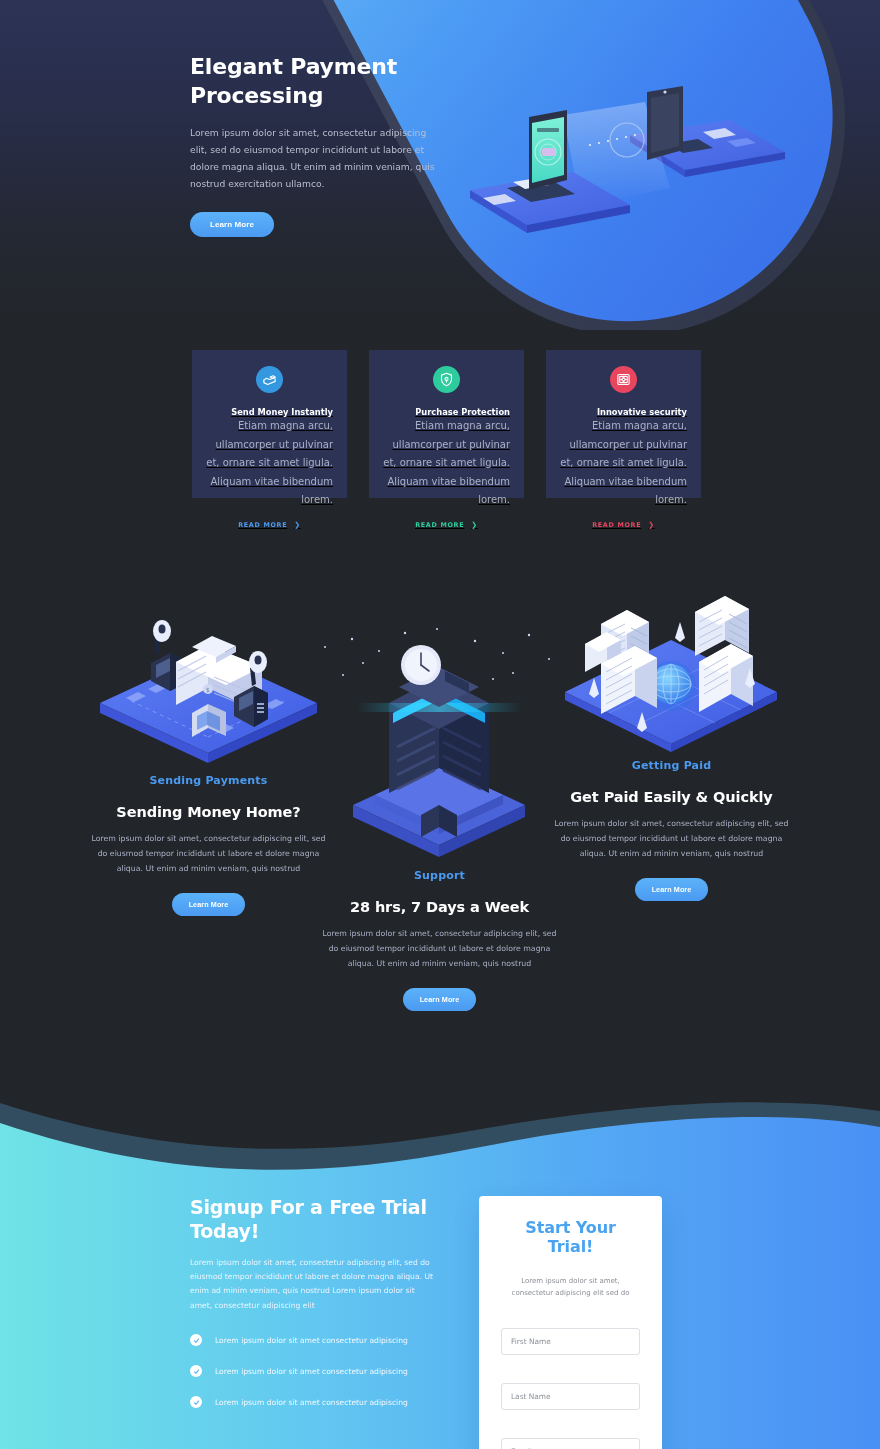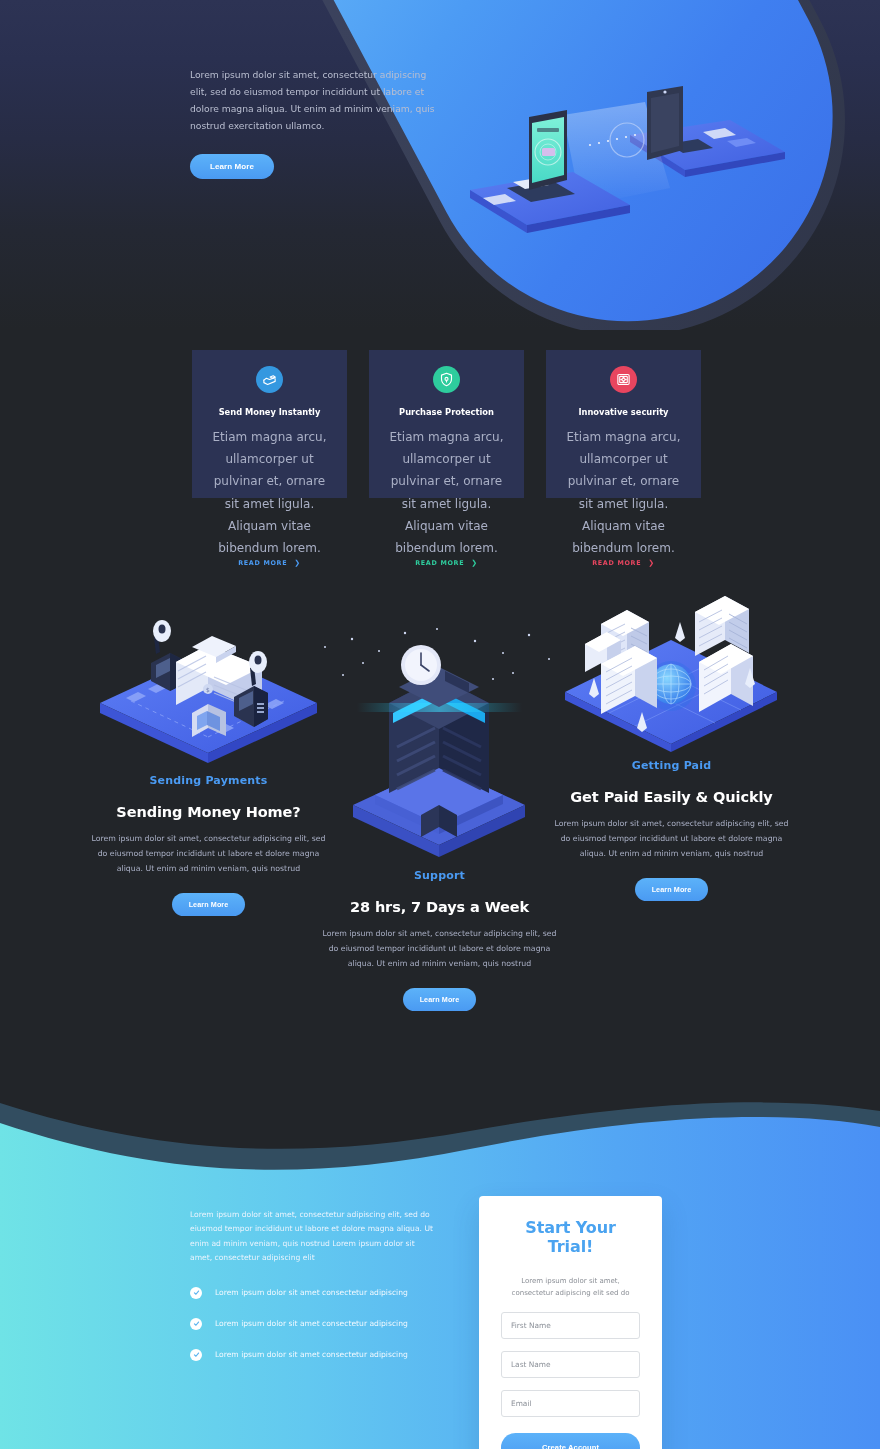--- a/index.html
+++ b/index.html
@@ -57,35 +57,35 @@
   .features{
     position:absolute; left:0; top:330px; width:880px; height:240px;
     background:#222529;
   }
   .cards{
     position:absolute; left:192px; top:20px;
     display:flex; gap:22px;
   }
   .card{
     width:155px; height:148px; background:#2c3354;
-    padding:16px 14px 0; text-align:center;
+    padding:16px 14px 0; text-align:right;text-decoration:underline;
   }
   .card-icon{
     width:27px; height:27px; border-radius:50%;
     margin:0 auto; display:flex; align-items:center; justify-content:center;
   }
   .card-icon svg{ width:15px; height:15px; }
   .card-title{
     margin-top:14px; font-size:8.3px; font-weight:700; color:#fff;
   }
   .card-body{
-    margin-top:9px; font-size:12px; line-height:1.85; color:#aab0c6;
+    font-size:10px; line-height:1.85; color:#aab0c6;
   }
   .card-link{
-    font-size:6.4px; font-weight:700; letter-spacing:.7px;
+    margin-top:11px; font-size:6.4px; font-weight:700; letter-spacing:.7px;
     display:flex; align-items:center; justify-content:center; gap:7px;
     cursor:pointer;
   }
   .chev{ font-size:7px; }
 
   
   .triple{
     position:absolute; left:0; top:570px; width:880px; height:520px;
     background:#222529;
   }
@@ -137,21 +137,21 @@
     box-shadow:0 12px 28px rgba(20,70,120,.16);
     padding:22px 22px 26px; text-align:center; z-index:6;
   }
   .form-title{
     font-size:16px; font-weight:700; color:#4aa3f0; letter-spacing:-0.1px;
   }
   .form-sub{
     margin-top:19px; font-size:7px; line-height:1.75; color:#8b8f96;
   }
   .field{
-    display:block; width:100%; margin-top:12px;
+    display:block; width:100%; margin-top:28px;
     padding:8px 9px; font-size:7.4px; font-family:inherit;
     border:1px solid #dcdfe3; border-radius:3px;
     color:#5a5f66; background:#fff; outline:none;
   }
   .field::placeholder{ color:#8b9098; }
   .form-btn{
     width:100%; margin-top:16px; padding:10px 0; font-size:7.6px;
     border-radius:20px;
   }
 </style>
@@ -219,20 +219,21 @@
       <path d="M74 77 L112 70 L112 140 L74 150 Z" fill="#2b3248"></path>
       <path d="M77 83 L109 77 L109 135 L77 143 Z" fill="url(#scr)"></path>
       <circle cx="93" cy="112" r="13" fill="none" stroke="#ffffff" stroke-width="1.1" opacity=".55"></circle>
       <circle cx="93" cy="112" r="8" fill="none" stroke="#ffffff" stroke-width="1" opacity=".4"></circle>
       <rect x="87" y="108" width="13" height="8" rx="1.5" fill="#e2b9f0" opacity=".9"></rect>
       <rect x="82" y="88" width="22" height="4" rx="1" fill="#2b3248" opacity=".55"></rect>
     </g>
   </svg>
 
   <div class="hero-copy">
+    <h1 class="hero-title">Elegant Payment Processing</h1>
     <p class="hero-body">Lorem ipsum dolor sit amet, consectetur adipiscing elit, sed do eiusmod tempor incididunt ut labore et dolore magna aliqua. Ut enim ad minim veniam, quis nostrud exercitation ullamco.</p>
     <button class="btn-pill hero-btn">Learn More</button>
   </div>
 </section>
 
 <section class="features">
   <div class="cards">
 
     <div class="card">
       <div class="card-icon" style="background:#3498e0">
@@ -568,20 +569,21 @@
         <stop offset="70%" stop-color="#53a6f4"></stop>
         <stop offset="100%" stop-color="#4a90f5"></stop>
       </linearGradient>
     </defs>
     <path d="M0,14 C150,62 290,74 470,42 C640,12 780,6 880,22 L880,360 L0,360 Z" fill="#3f6f8e" opacity=".55"></path>
     <path d="M0,34 C150,84 290,96 470,60 C640,26 780,20 880,38 L880,360 L0,360 Z" fill="url(#wmain)"></path>
   </svg>
 
   <div class="signup-inner">
     <div class="su-left">
+      <h2 class="su-title">Signup For a Free Trial Today!</h2>
       <p class="su-body">Lorem ipsum dolor sit amet, consectetur adipiscing elit, sed do eiusmod tempor incididunt ut labore et dolore magna aliqua. Ut enim ad minim veniam, quis nostrud Lorem ipsum dolor sit amet, consectetur adipiscing elit</p>
       <ul class="su-list">
         <li class="su-li">
           <span class="check">
             <svg viewBox="0 0 24 24" fill="none" stroke="#5ab3f0" stroke-width="4" stroke-linecap="round" stroke-linejoin="round">
                 <path d="M5 13l5 5L19 7"></path>
               </svg>
           </span>
           <span class="su-li-text">Lorem ipsum dolor sit amet consectetur adipiscing</span>
         </li>

